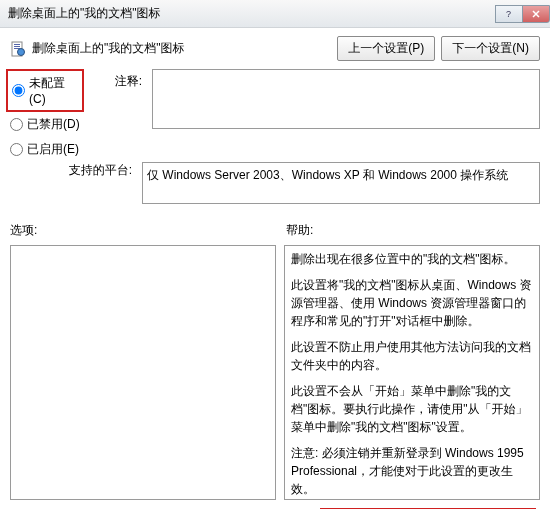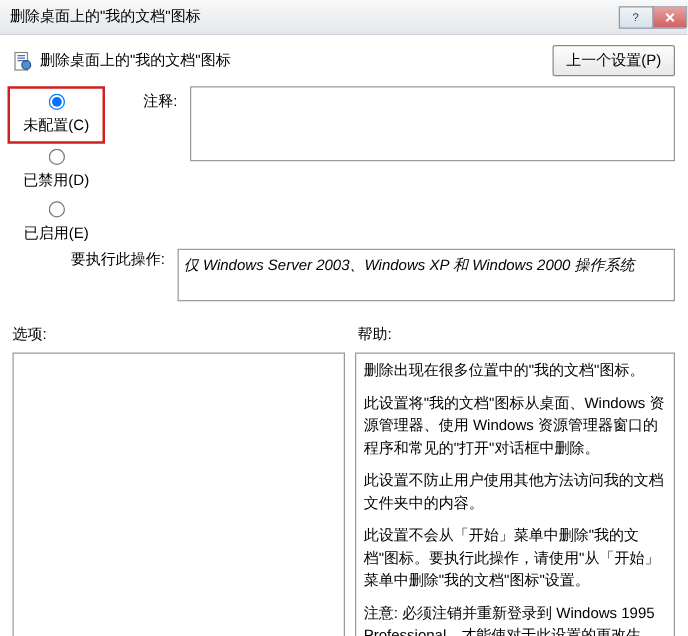--- a/index.html
+++ b/index.html
@@ -97,21 +97,20 @@
       gap: 8px;
       padding-top: 4px;
       width: 70px;
     }
     .radio-item {
       display: flex;
       align-items: center;
       gap: 4px;
       font-size: 12px;
       cursor: pointer;
-      flex-direction: column;
     }
     .red-box {
       border: 2px solid #d02020;
       padding: 4px;
       margin: -4px;
     }
     .label-col {
       display: flex;
       flex-direction: column;
       gap: 50px;
@@ -136,21 +135,20 @@
       width: 122px;
       text-align: right;
     }
     .platform-box {
       flex: 1;
       height: 42px;
       border: 1px solid #9a9a9a;
       background: #fff;
       padding: 4px;
       font-size: 12px;
-      font-style: italic;
     }
     .main-area {
       display: flex;
       gap: 8px;
       margin-top: 6px;
     }
     .main-labels {
       display: flex;
       margin-top: 18px;
     }
@@ -215,20 +213,21 @@
             <rect x="4" y="3" width="6" height="1" fill="#56a"></rect>
             <rect x="4" y="5" width="6" height="1" fill="#56a"></rect>
             <rect x="4" y="7" width="6" height="1" fill="#56a"></rect>
             <circle cx="11" cy="11" r="3.5" fill="#4a90d9" stroke="#2a5080"></circle>
           </svg>
       </span>
       <span class="header-title">删除桌面上的"我的文档"图标</span>
     </div>
     <div class="nav-buttons">
       <button class="btn">上一个设置(P)</button>
+      <button class="btn">下一个设置(N)</button>
     </div>
   </div>
 
   <div class="options-row">
     <div class="radio-col">
       <div class="red-box">
         <label class="radio-item">
           <input type="radio" name="state" checked="" style="">
           <span>未配置(C)</span>
         </label>
@@ -242,21 +241,21 @@
         <span>已启用(E)</span>
       </label>
     </div>
     <div class="label-col">
       <span>注释:</span>
     </div>
     <div class="comment-box"></div>
   </div>
 
   <div class="platform-row">
-    <span class="platform-label">要执行此操作:</span>
+    <span class="platform-label">支持的平台:</span>
     <div class="platform-box">仅 Windows Server 2003、Windows XP 和 Windows 2000 操作系统</div>
   </div>
 
   <div class="main-labels">
     <span class="main-label-left">选项:</span>
     <span>帮助:</span>
   </div>
 
   <div class="main-area">
     <div class="left-pane"></div>

